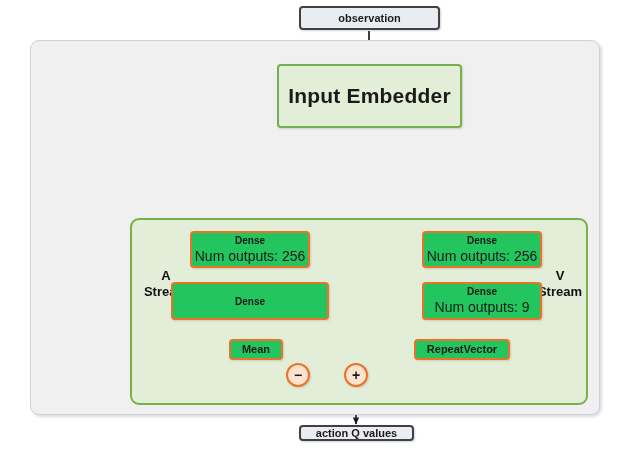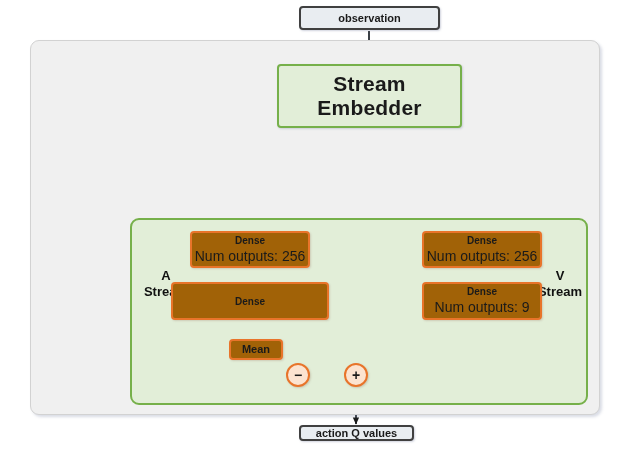--- a/index.html
+++ b/index.html
@@ -74,21 +74,21 @@
     background: #e2eed8;
     border: 2px solid #76b04a;
     border-radius: 4px;
     box-shadow: 1px 1px 2px rgba(120,130,160,0.30);
     font-size: 21px;
     font-weight: 700;
     letter-spacing: 0.2px;
   }
 
   .node.orange {
-    background: #a16207;
+    background: #22c55e;
     border: 2px solid #e8742a;
     border-radius: 4px;
     box-shadow: 1px 1px 2px rgba(150,120,100,0.28);
     font-size: 10px;
     line-height: 1.3;
   }
   .node.orange .title {
     font-weight: 700;
     font-size: 10px;
   }
@@ -203,21 +203,21 @@
   <div class="label mid" style="left:533px; top:268px; width:54px;">
     <div>V</div>
     <div>Stream</div>
   </div>
 
   <div class="node blue" style="left:299px; top:6px; width:141px; height:24px;">
     <span>observation</span>
   </div>
 
   <div class="node green-big" style="left:277px; top:64px; width:185px; height:64px;">
-    <span>Stream Embedder</span>
+    <span>Input Embedder</span>
   </div>
 
 
   <div class="node orange" style="left:190px; top:231px; width:120px; height:37px;">
     <span class="title">Dense</span>
     <span class="sub">Num outputs: 256</span>
   </div>
 
   <div class="node orange" style="left:171px; top:282px; width:158px; height:38px;">
     <span class="title">Dense</span>
@@ -230,20 +230,23 @@
   <div class="node orange" style="left:422px; top:231px; width:120px; height:37px;">
     <span class="title">Dense</span>
     <span class="sub">Num outputs: 256</span>
   </div>
 
   <div class="node orange" style="left:422px; top:282px; width:120px; height:38px;">
     <span class="title">Dense</span>
     <span class="sub">Num outputs: 9</span>
   </div>
 
+  <div class="node orange single" style="left:414px; top:339px; width:96px; height:21px;">
+    <span>RepeatVector</span>
+  </div>
 
   <div class="op-circle" style="left:286px; top:363px;">
     <span>−</span>
   </div>
 
   <div class="op-circle" style="left:344px; top:363px;">
     <span>+</span>
   </div>
 
   <div class="node blue" style="left:299px; top:425px; width:115px; height:16px;">

